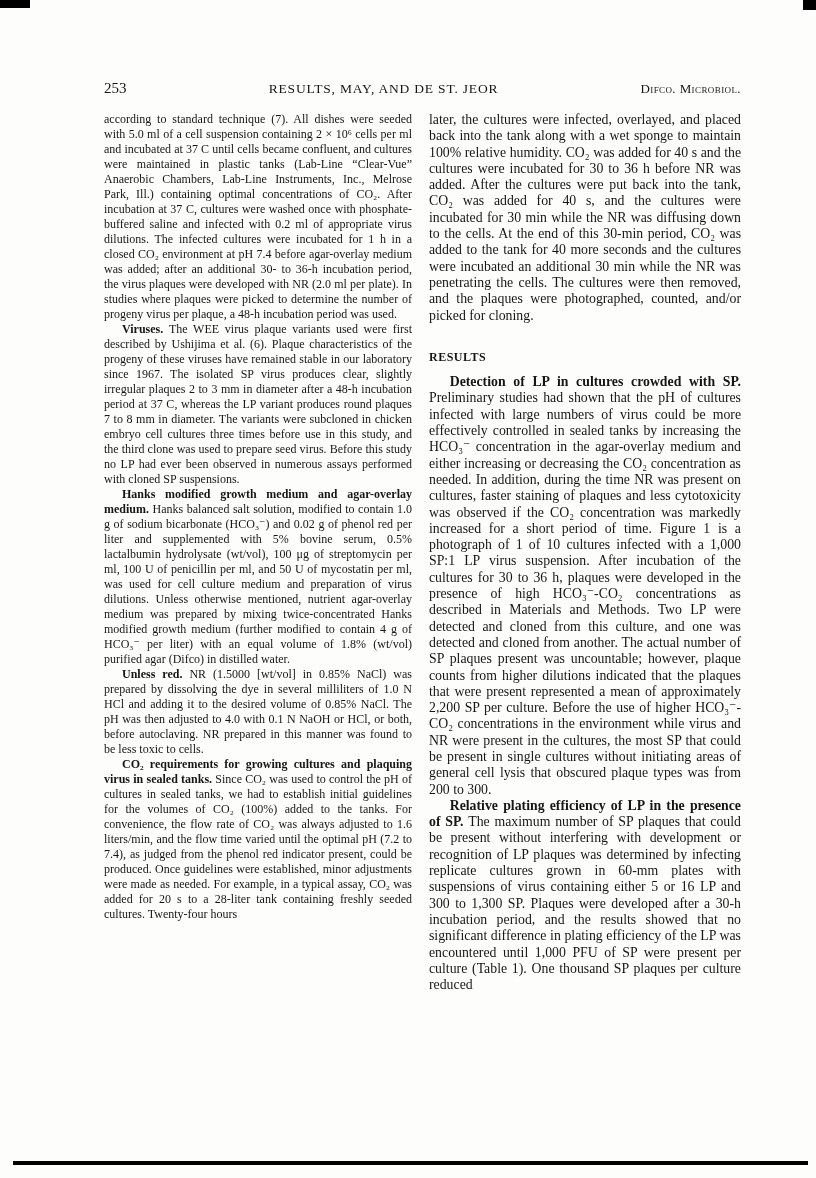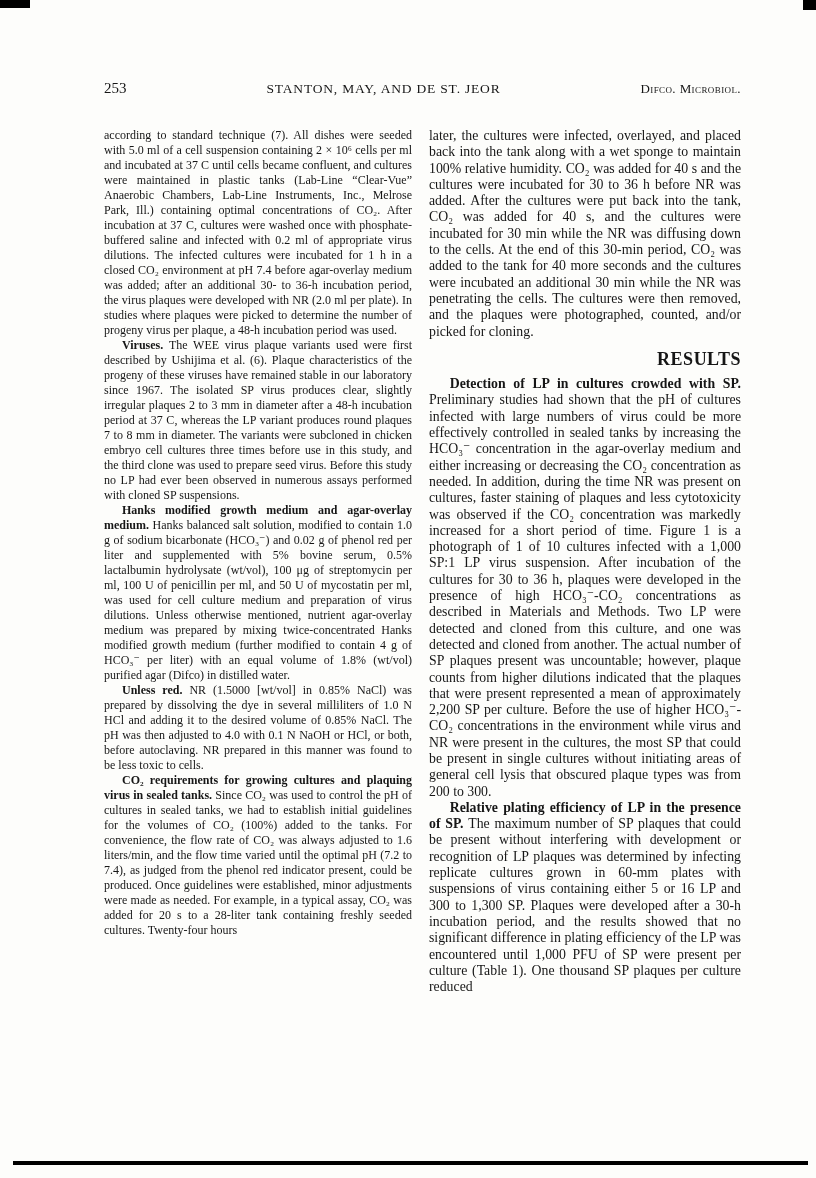--- a/index.html
+++ b/index.html
@@ -42,43 +42,43 @@
     width: 308px;
     font-size: 12px;
     line-height: 15px;
   }
   .col-right {
     width: 312px;
     font-size: 13.8px;
     line-height: 16.3px;
   }
   p.para { margin: 0; text-indent: 1.5em; }
-  p.para.cont { text-indent: 0; margin-top: 16px; }
+  p.para.cont { text-indent: 0; }
   .lead { font-weight: bold; }
   .section-heading {
-    font-size: 18px;
+    font-size: 12px;
     font-weight: bold;
-    text-align: right;
+    text-align: left;
     letter-spacing: 0.5px;
-    margin: 11px 0 9px 0;
+    margin: 25px 0 9px 0;
     text-indent: 0;
   }
 </style>
 </head>
 <body>
 
 <div class="scan-artifact" id="artifact-top-left"></div>
 <div class="scan-artifact" id="artifact-top-right"></div>
 <div class="scan-artifact" id="artifact-bottom"></div>
 
 <div class="content">
 
   <div class="page-header">
     <span class="page-number">253</span>
-    <span class="running-title">STANTON, MAY, AND DE ST. JEOR</span>
+    <span class="running-title">RESULTS, MAY, AND DE ST. JEOR</span>
     <span class="journal-name">Difco. Microbiol.</span>
   </div>
 
   <div class="columns">
 
     <div class="col-left">
       <p class="para cont"><span>according to standard technique (7). All dishes were seeded with 5.0 ml of a cell suspension containing 2 × 10⁶ cells per ml and incubated at 37 C until cells became confluent, and cultures were maintained in plastic tanks (Lab-Line “Clear-Vue” Anaerobic Chambers, Lab-Line Instruments, Inc., Melrose Park, Ill.) containing optimal concentrations of CO₂. After incubation at 37 C, cultures were washed once with phosphate-buffered saline and infected with 0.2 ml of appropriate virus dilutions. The infected cultures were incubated for 1 h in a closed CO₂ environment at pH 7.4 before agar-overlay medium was added; after an additional 30- to 36-h incubation period, the virus plaques were developed with NR (2.0 ml per plate). In studies where plaques were picked to determine the number of progeny virus per plaque, a 48-h incubation period was used.</span></p>
       <p class="para"><span class="lead">Viruses. </span><span>The WEE virus plaque variants used were first described by Ushijima et al. (6). Plaque characteristics of the progeny of these viruses have remained stable in our laboratory since 1967. The isolated SP virus produces clear, slightly irregular plaques 2 to 3 mm in diameter after a 48-h incubation period at 37 C, whereas the LP variant produces round plaques 7 to 8 mm in diameter. The variants were subcloned in chicken embryo cell cultures three times before use in this study, and the third clone was used to prepare seed virus. Before this study no LP had ever been observed in numerous assays performed with cloned SP suspensions.</span></p>
       <p class="para"><span class="lead">Hanks modified growth medium and agar-overlay medium. </span><span>Hanks balanced salt solution, modified to contain 1.0 g of sodium bicarbonate (HCO₃⁻) and 0.02 g of phenol red per liter and supplemented with 5% bovine serum, 0.5% lactalbumin hydrolysate (wt/vol), 100 μg of streptomycin per ml, 100 U of penicillin per ml, and 50 U of mycostatin per ml, was used for cell culture medium and preparation of virus dilutions. Unless otherwise mentioned, nutrient agar-overlay medium was prepared by mixing twice-concentrated Hanks modified growth medium (further modified to contain 4 g of HCO₃⁻ per liter) with an equal volume of 1.8% (wt/vol) purified agar (Difco) in distilled water.</span></p>
       <p class="para"><span class="lead">Unless red. </span><span>NR (1.5000 [wt/vol] in 0.85% NaCl) was prepared by dissolving the dye in several milliliters of 1.0 N HCl and adding it to the desired volume of 0.85% NaCl. The pH was then adjusted to 4.0 with 0.1 N NaOH or HCl, or both, before autoclaving. NR prepared in this manner was found to be less toxic to cells.</span></p>

